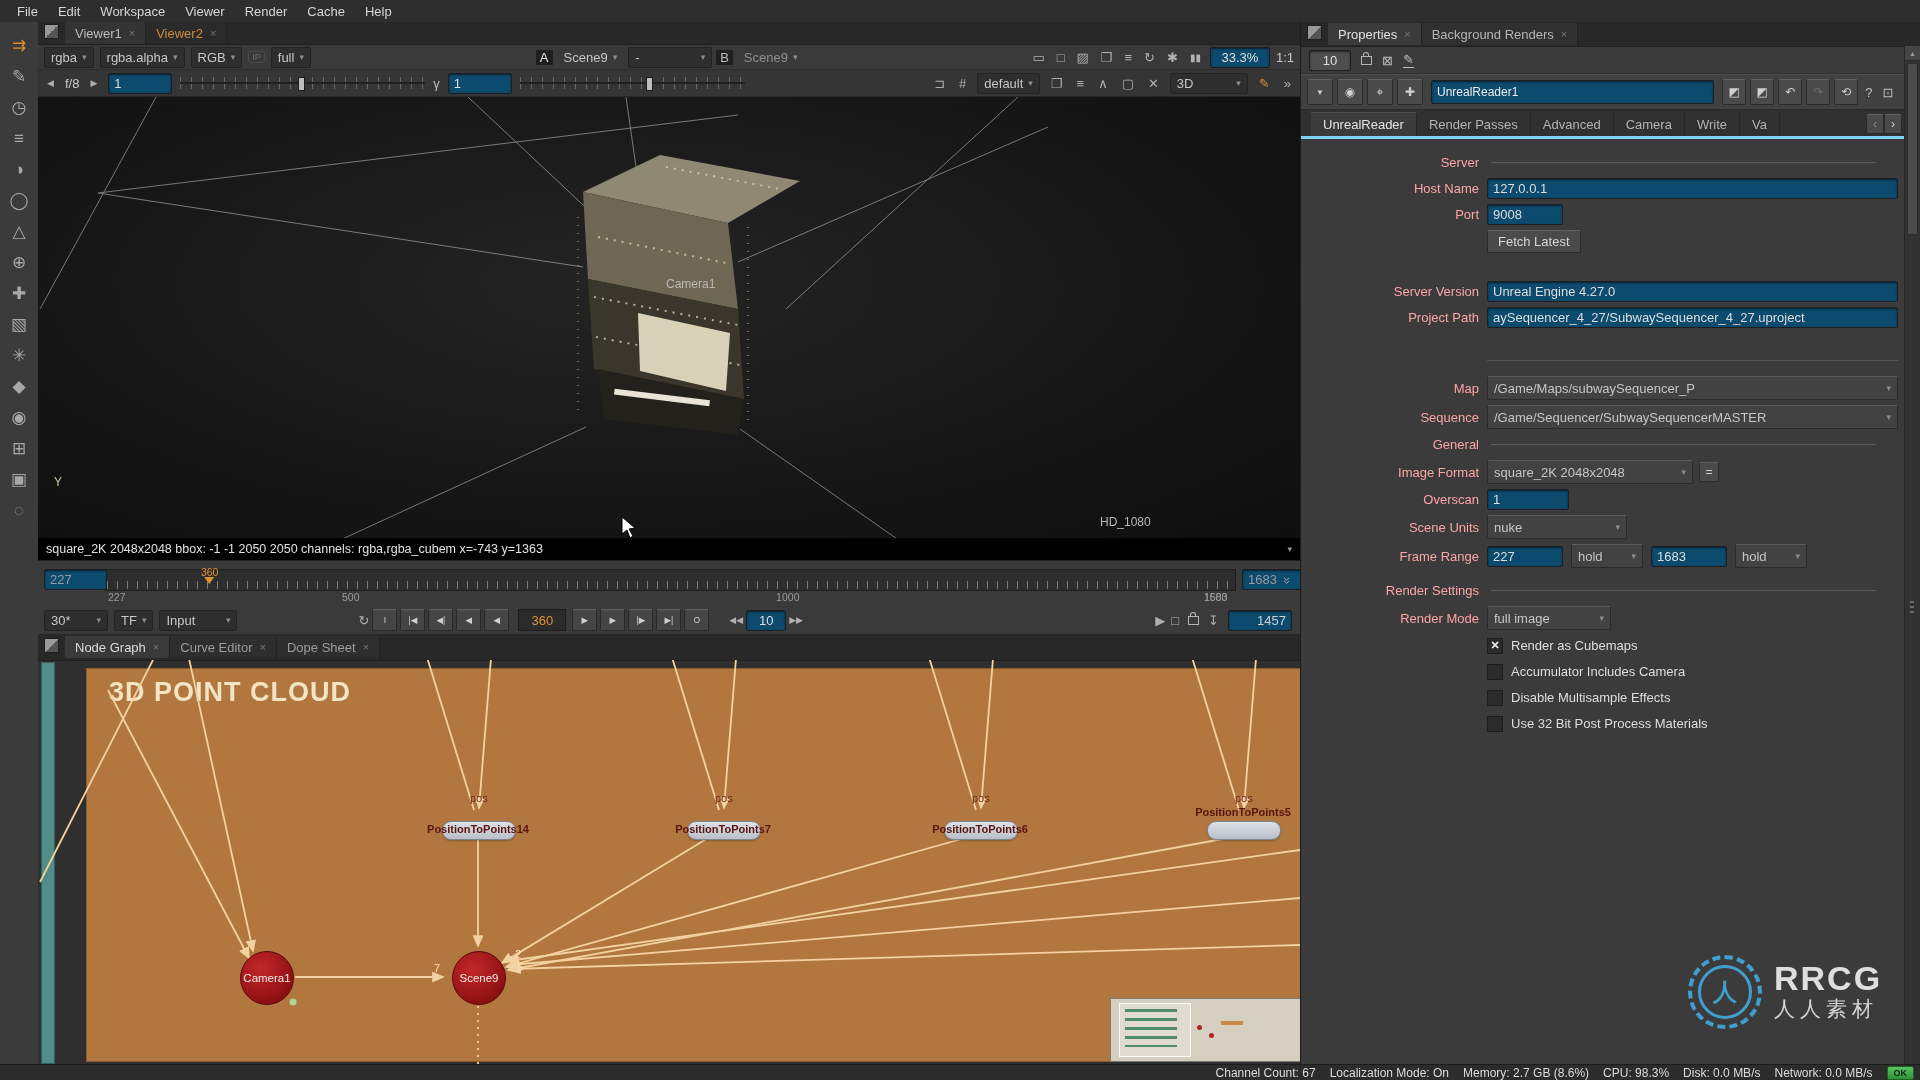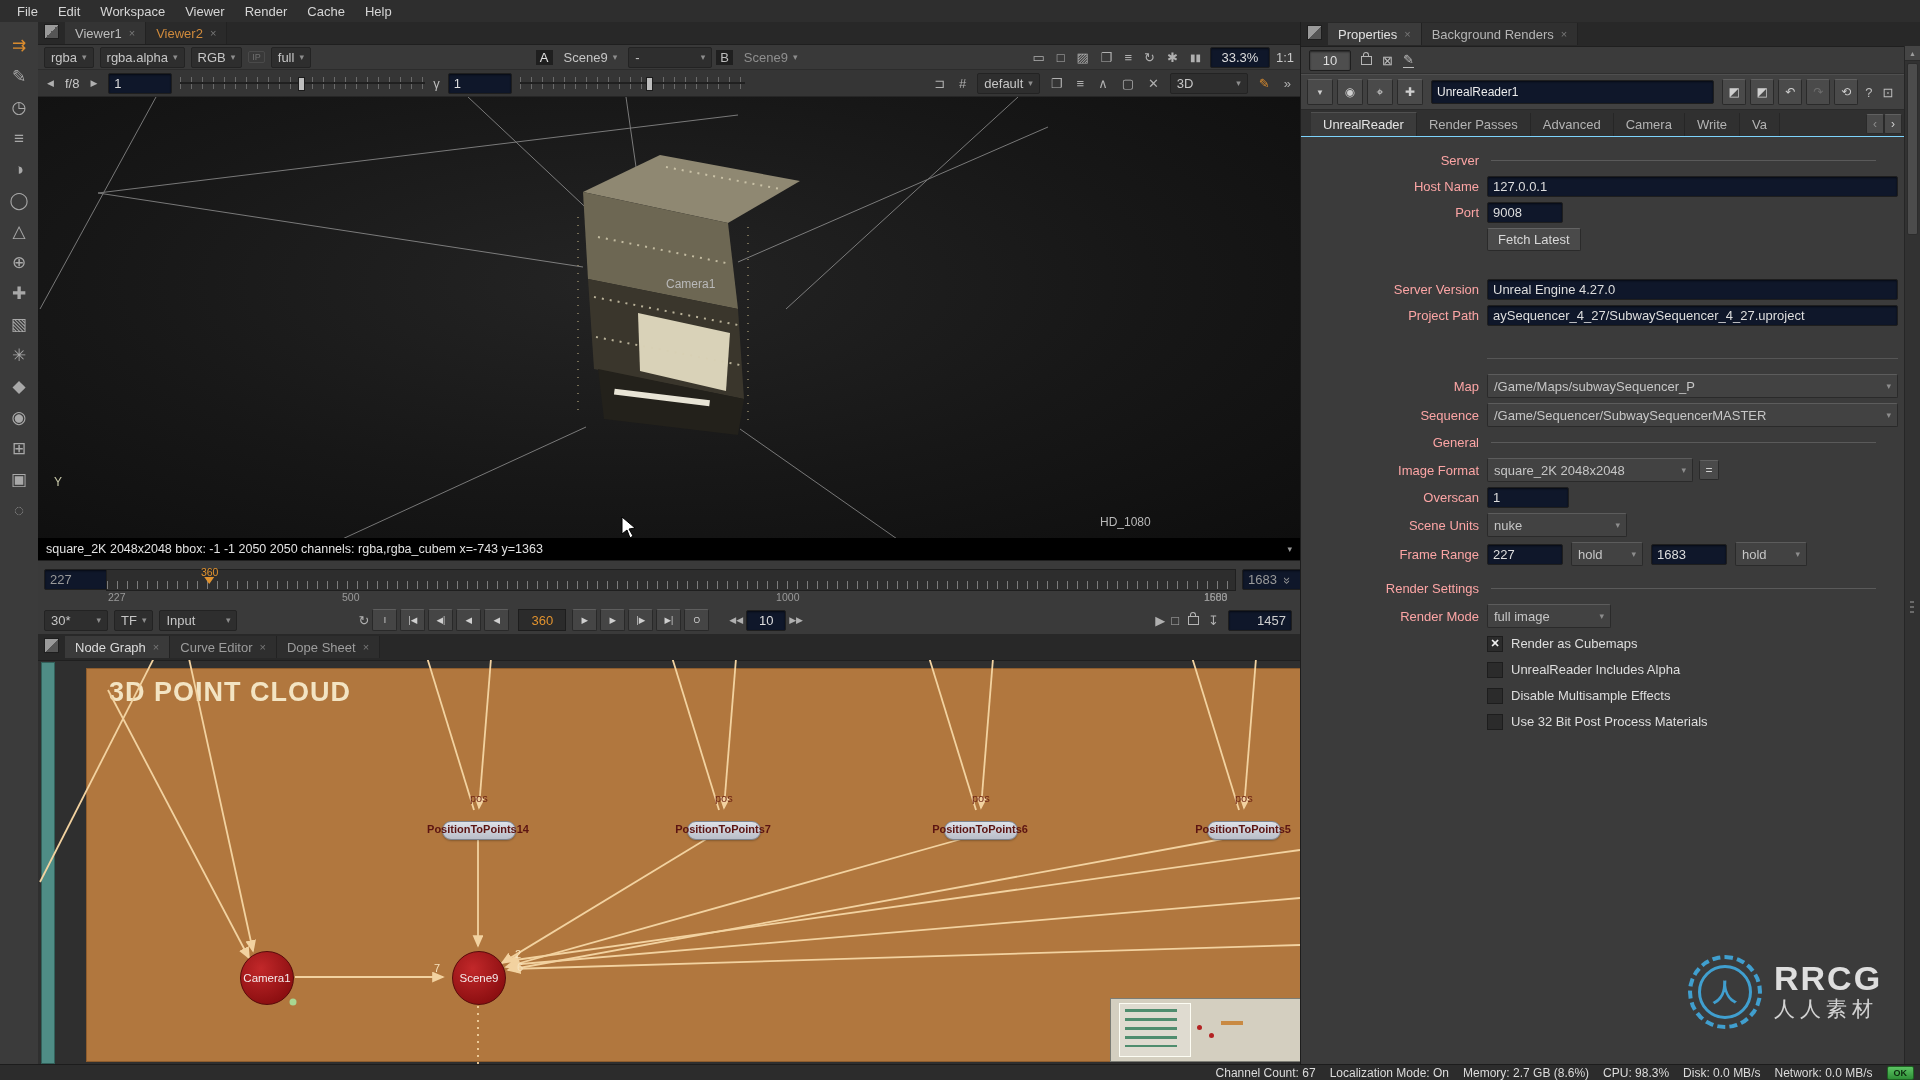--- a/index.html
+++ b/index.html
@@ -13,21 +13,21 @@
   
   #ltb{position:absolute;left:0;top:22px;width:38px;height:1042px;background:#3b3b3b;
        border-right:1px solid #2a2a2a;display:flex;flex-direction:column;align-items:center;padding-top:8px}
   #ltb .ticon{width:30px;height:31px;display:flex;align-items:center;justify-content:center;
        font-size:17px;color:#a8a8a8}
   
   .dd{display:inline-flex;align-items:center;gap:5px;background:#2e2e2e;border:1px solid #232323;
       border-radius:2px;padding:1px 6px;color:#c6c6c6;height:17px;white-space:nowrap}
   .dd .caret{color:#8d8d8d;font-size:9px}
   .dd.raiseddd{background:#424242;border:1px solid #2a2a2a;border-top-color:#5c5c5c}
-  .inp{background:#0f172a;border:1px solid #1e1e1e;box-shadow:inset 0 1px 2px rgba(0,0,0,.55);
+  .inp{background:#0c4a6e;border:1px solid #1e1e1e;box-shadow:inset 0 1px 2px rgba(0,0,0,.55);
        border-radius:2px;color:#dedede;padding:0 5px;height:19px;display:flex;align-items:center;white-space:nowrap;overflow:hidden}
   .btn{background:#4a4a4a;border:1px solid #2a2a2a;border-top-color:#636363;border-radius:2px;
        color:#d8d8d8;display:inline-flex;align-items:center;justify-content:center;height:21px;padding:0 10px}
   .sqbtn{width:23px;height:20px;background:#454545;border:1px solid #292929;border-top-color:#5e5e5e;
        border-radius:2px;display:inline-flex;align-items:center;justify-content:center;font-size:8.5px;color:#cfcfcf;margin-right:3px}
   .tabstrip{display:flex;align-items:center;background:#282828;border-bottom:1px solid #1f1f1f}
   .tab{display:inline-flex;align-items:center;gap:7px;padding:3px 10px;background:#343434;color:#bdbdbd;
        border-right:1px solid #222;height:16px}
   .tab .x{color:#787878;font-size:11px}
   .paneicon{width:13px;height:13px;margin:0 6px 3px 6px;background:linear-gradient(135deg,#9a9a9a 50%,#555 50%);
@@ -71,21 +71,21 @@
   .rnode{position:absolute;width:52px;height:52px;border-radius:50%;background:radial-gradient(circle at 38% 32%,#c2282a,#8c0f11 75%);
        border:1px solid #570a0a;display:flex;align-items:center;justify-content:center;color:#f4eaea;font-size:11.5px}
   #minimap{position:absolute;left:1072px;top:338px;width:190px;height:62px;background:rgba(216,220,211,.88);border:1px solid #7c7c74}
   
   #rp{position:absolute;left:1300px;top:22px;width:620px;height:1042px;background:#3b3b3b;border-left:1px solid #1d1d1d;box-sizing:border-box}
   #rptabs{height:24px}
   #rprow2{height:26px;display:flex;align-items:center;gap:10px;padding-left:8px;background:#3b3b3b;border-bottom:1px solid #303030}
   #nodehdr{height:34px;display:flex;align-items:center;gap:4px;padding:0 6px;background:#414141;border-bottom:1px solid #2a2a2a;border-top:1px solid #4f4f4f}
   .hbtn{width:24px;height:24px;background:#4a4a4a;border:1px solid #2a2a2a;border-top-color:#606060;border-radius:2px;
        display:inline-flex;align-items:center;justify-content:center;color:#cfcfcf;font-size:12px}
-  #ptabrow{height:26px;display:flex;align-items:flex-end;background:#303030;border-bottom:1px solid #7dd3fc;padding-left:10px;position:relative}
+  #ptabrow{height:26px;display:flex;align-items:flex-end;background:#303030;border-bottom:3px solid #7dd3fc;padding-left:10px;position:relative}
   .ptab{padding:4px 12px;color:#b3b3b3;border-right:1px solid #262626;white-space:nowrap}
   .ptab.active{background:#3b3b3b;color:#e4e4e4;border-top:1px solid #505050}
   #pcontent{padding-top:8px}
   .prow{display:flex;align-items:center;margin:5px 0;min-height:21px}
   .plabel{width:178px;text-align:right;padding-right:8px;color:#fca5a5;flex:none}
   .section .rule{flex:1;height:1px;background:#5a5a5a;margin:0 22px 0 4px}
   .cb{width:14px;height:14px;background:#2b2b2b;border:1px solid #1d1d1d;margin-right:8px;
       display:inline-flex;align-items:center;justify-content:center;color:#efefef;font-size:11px;font-weight:bold}
   #rpscroll{position:absolute;right:0;top:24px;bottom:0;width:15px;background:#323232;border-left:1px solid #262626}
   
@@ -397,21 +397,21 @@
         <circle cx="255" cy="342" r="3.5" fill="#a8d792"></circle>
       </svg>
 
       <div class="ptp" style="left:404px;top:161px"></div>
       <span class="ptplabel" style="left:360px;top:163px">PositionToPoints14</span>
       <div class="ptp" style="left:649px;top:161px"></div>
       <span class="ptplabel" style="left:605px;top:163px">PositionToPoints7</span>
       <div class="ptp" style="left:906px;top:161px"></div>
       <span class="ptplabel" style="left:862px;top:163px">PositionToPoints6</span>
       <div class="ptp" style="left:1169px;top:161px"></div>
-      <span class="ptplabel" style="left:1125px;top:163px">PositionToPoints5</span>
+      <span class="ptplabel" style="left:1125px;top:146px">PositionToPoints5</span>
 
       <div class="rnode" style="left:202px;top:291px">
           <span>Camera1</span>
         </div>
       <div class="rnode" style="left:414px;top:291px">
           <span>Scene9</span>
         </div>
 
       <div id="minimap">
         <div style="position:absolute;left:8px;top:4px;width:70px;height:52px;border:1px solid #fdfdf4;background:rgba(255,255,255,.25)"></div>
@@ -570,21 +570,21 @@
           </span>
         </div>
       <div class="prow">
           <span class="plabel"></span>
         <span class="cb">✕</span>
         <span style="color:#dedede">Render as Cubemaps</span>
         </div>
       <div class="prow">
           <span class="plabel"></span>
         <span class="cb"></span>
-        <span style="color:#dedede">UnrealReader Includes Alpha</span>
+        <span style="color:#dedede">Accumulator Includes Camera</span>
         </div>
       <div class="prow">
           <span class="plabel"></span>
         <span class="cb"></span>
         <span style="color:#dedede">Disable Multisample Effects</span>
         </div>
       <div class="prow">
           <span class="plabel"></span>
         <span class="cb"></span>
         <span style="color:#dedede">Use 32 Bit Post Process Materials</span>

